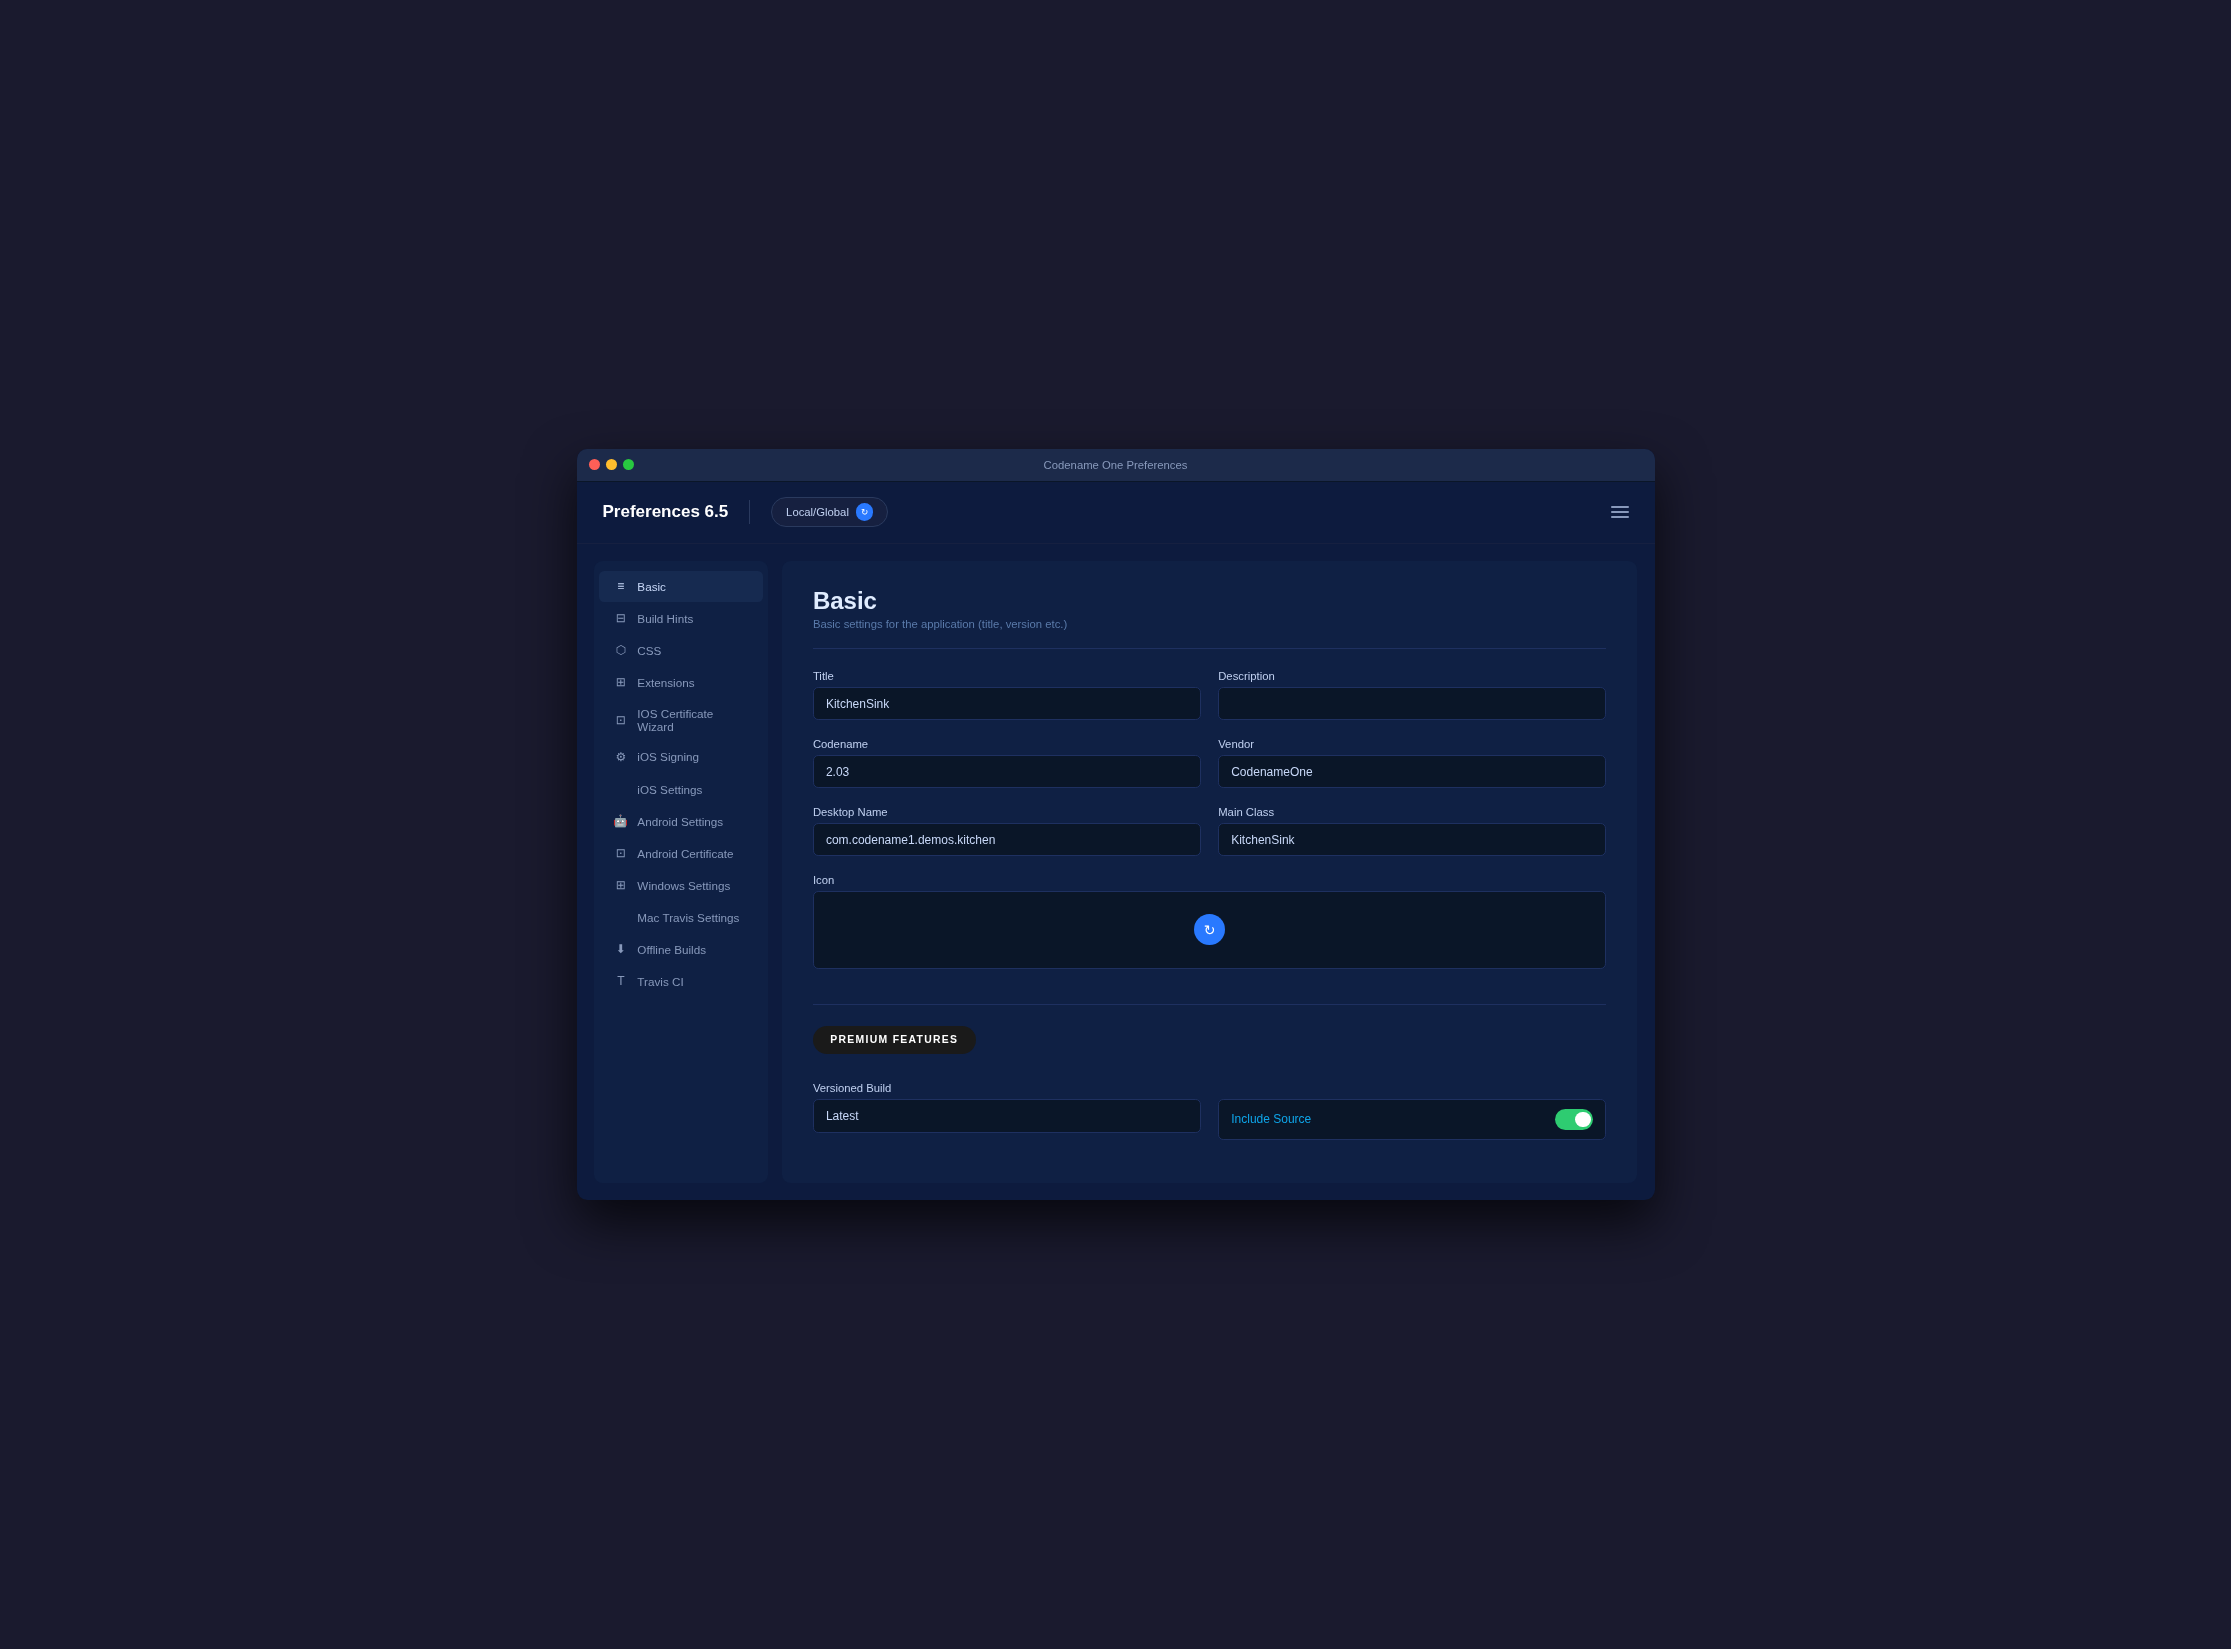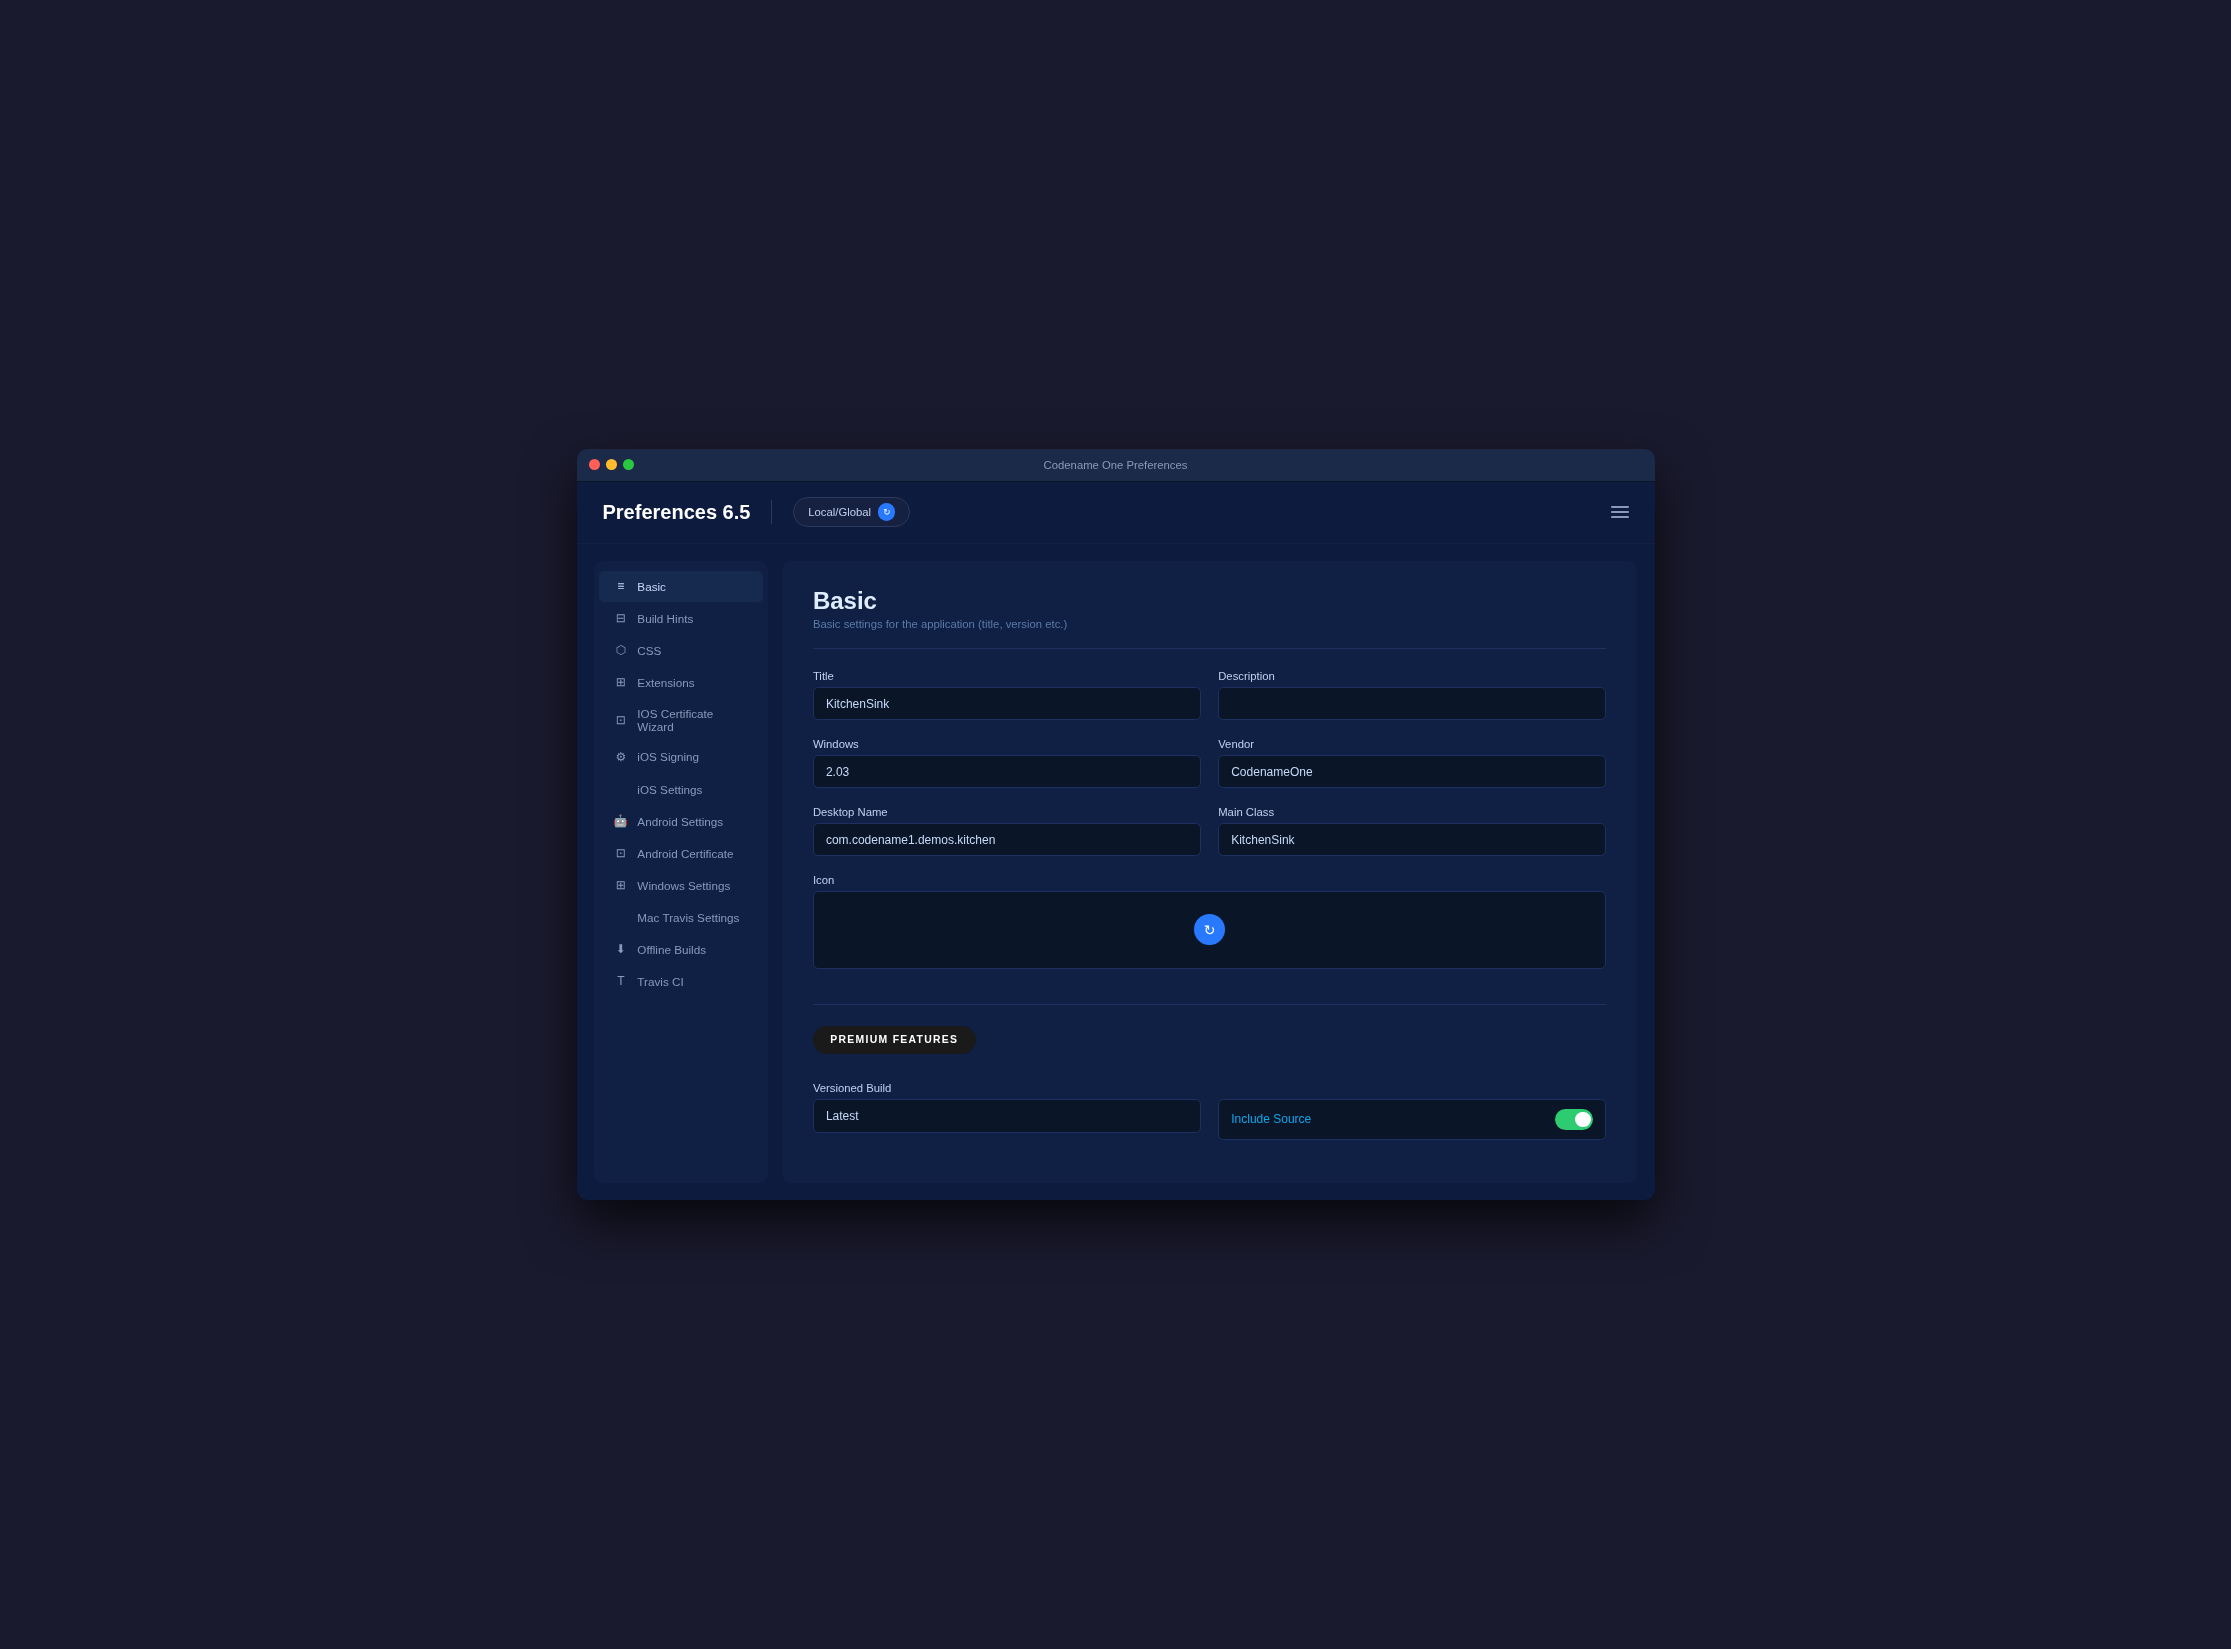--- a/index.html
+++ b/index.html
@@ -61,21 +61,21 @@
       justify-content: space-between;
       border-bottom: 0.9px solid #162040;
     }
     .header-left {
       display: flex;
       align-items: center;
       gap: 21px;
     }
     .app-title {
       color: #ffffff;
-      font-size: 20px;
+      font-size: 17px;
       font-weight: 600;
     }
     .divider-v {
       width: 0.9px;
       height: 24px;
       background: #2a3a5e;
     }
     .local-global-btn {
       background: #162040;
       border: 0.9px solid #2a3a5e;
@@ -389,21 +389,21 @@
         </div>
         <div class="form-group">
           <label class="form-label">Description</label>
           <input class="form-input" type="text" value="" style="">
         </div>
       </div>
 
       
       <div class="form-row">
         <div class="form-group">
-          <label class="form-label">Windows</label>
+          <label class="form-label">Codename</label>
           <input class="form-input" type="text" value="2.03" style="">
         </div>
         <div class="form-group">
           <label class="form-label">Vendor</label>
           <input class="form-input" type="text" value="CodenameOne" style="">
         </div>
       </div>
 
       
       <div class="form-row">

